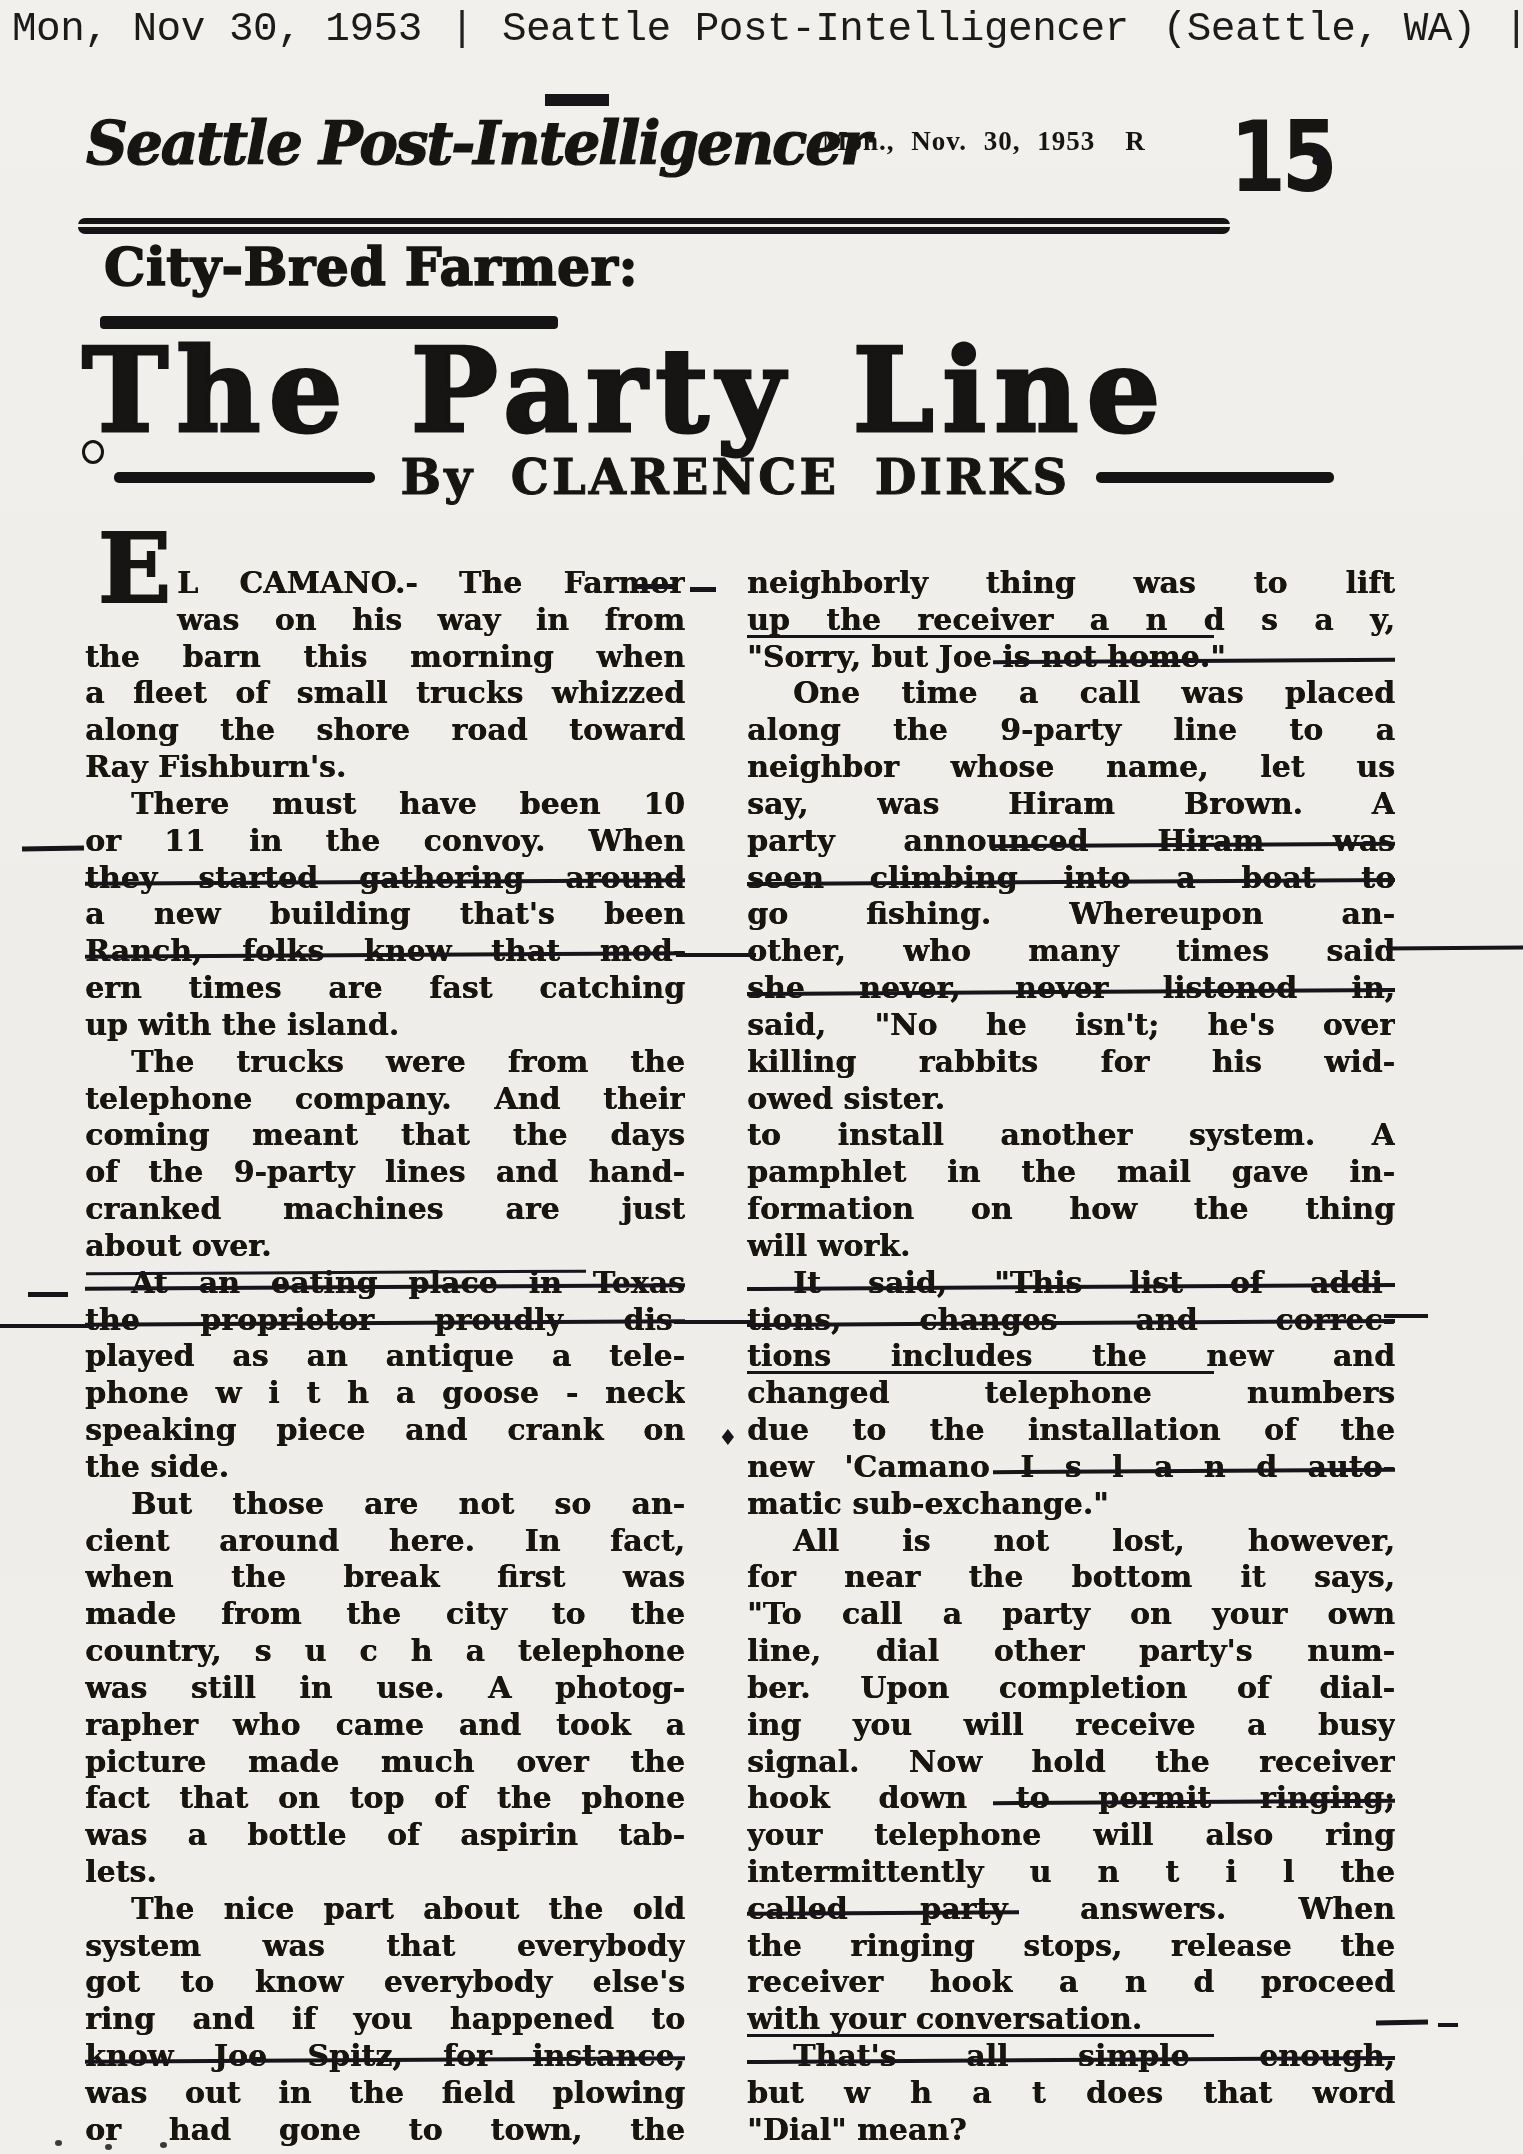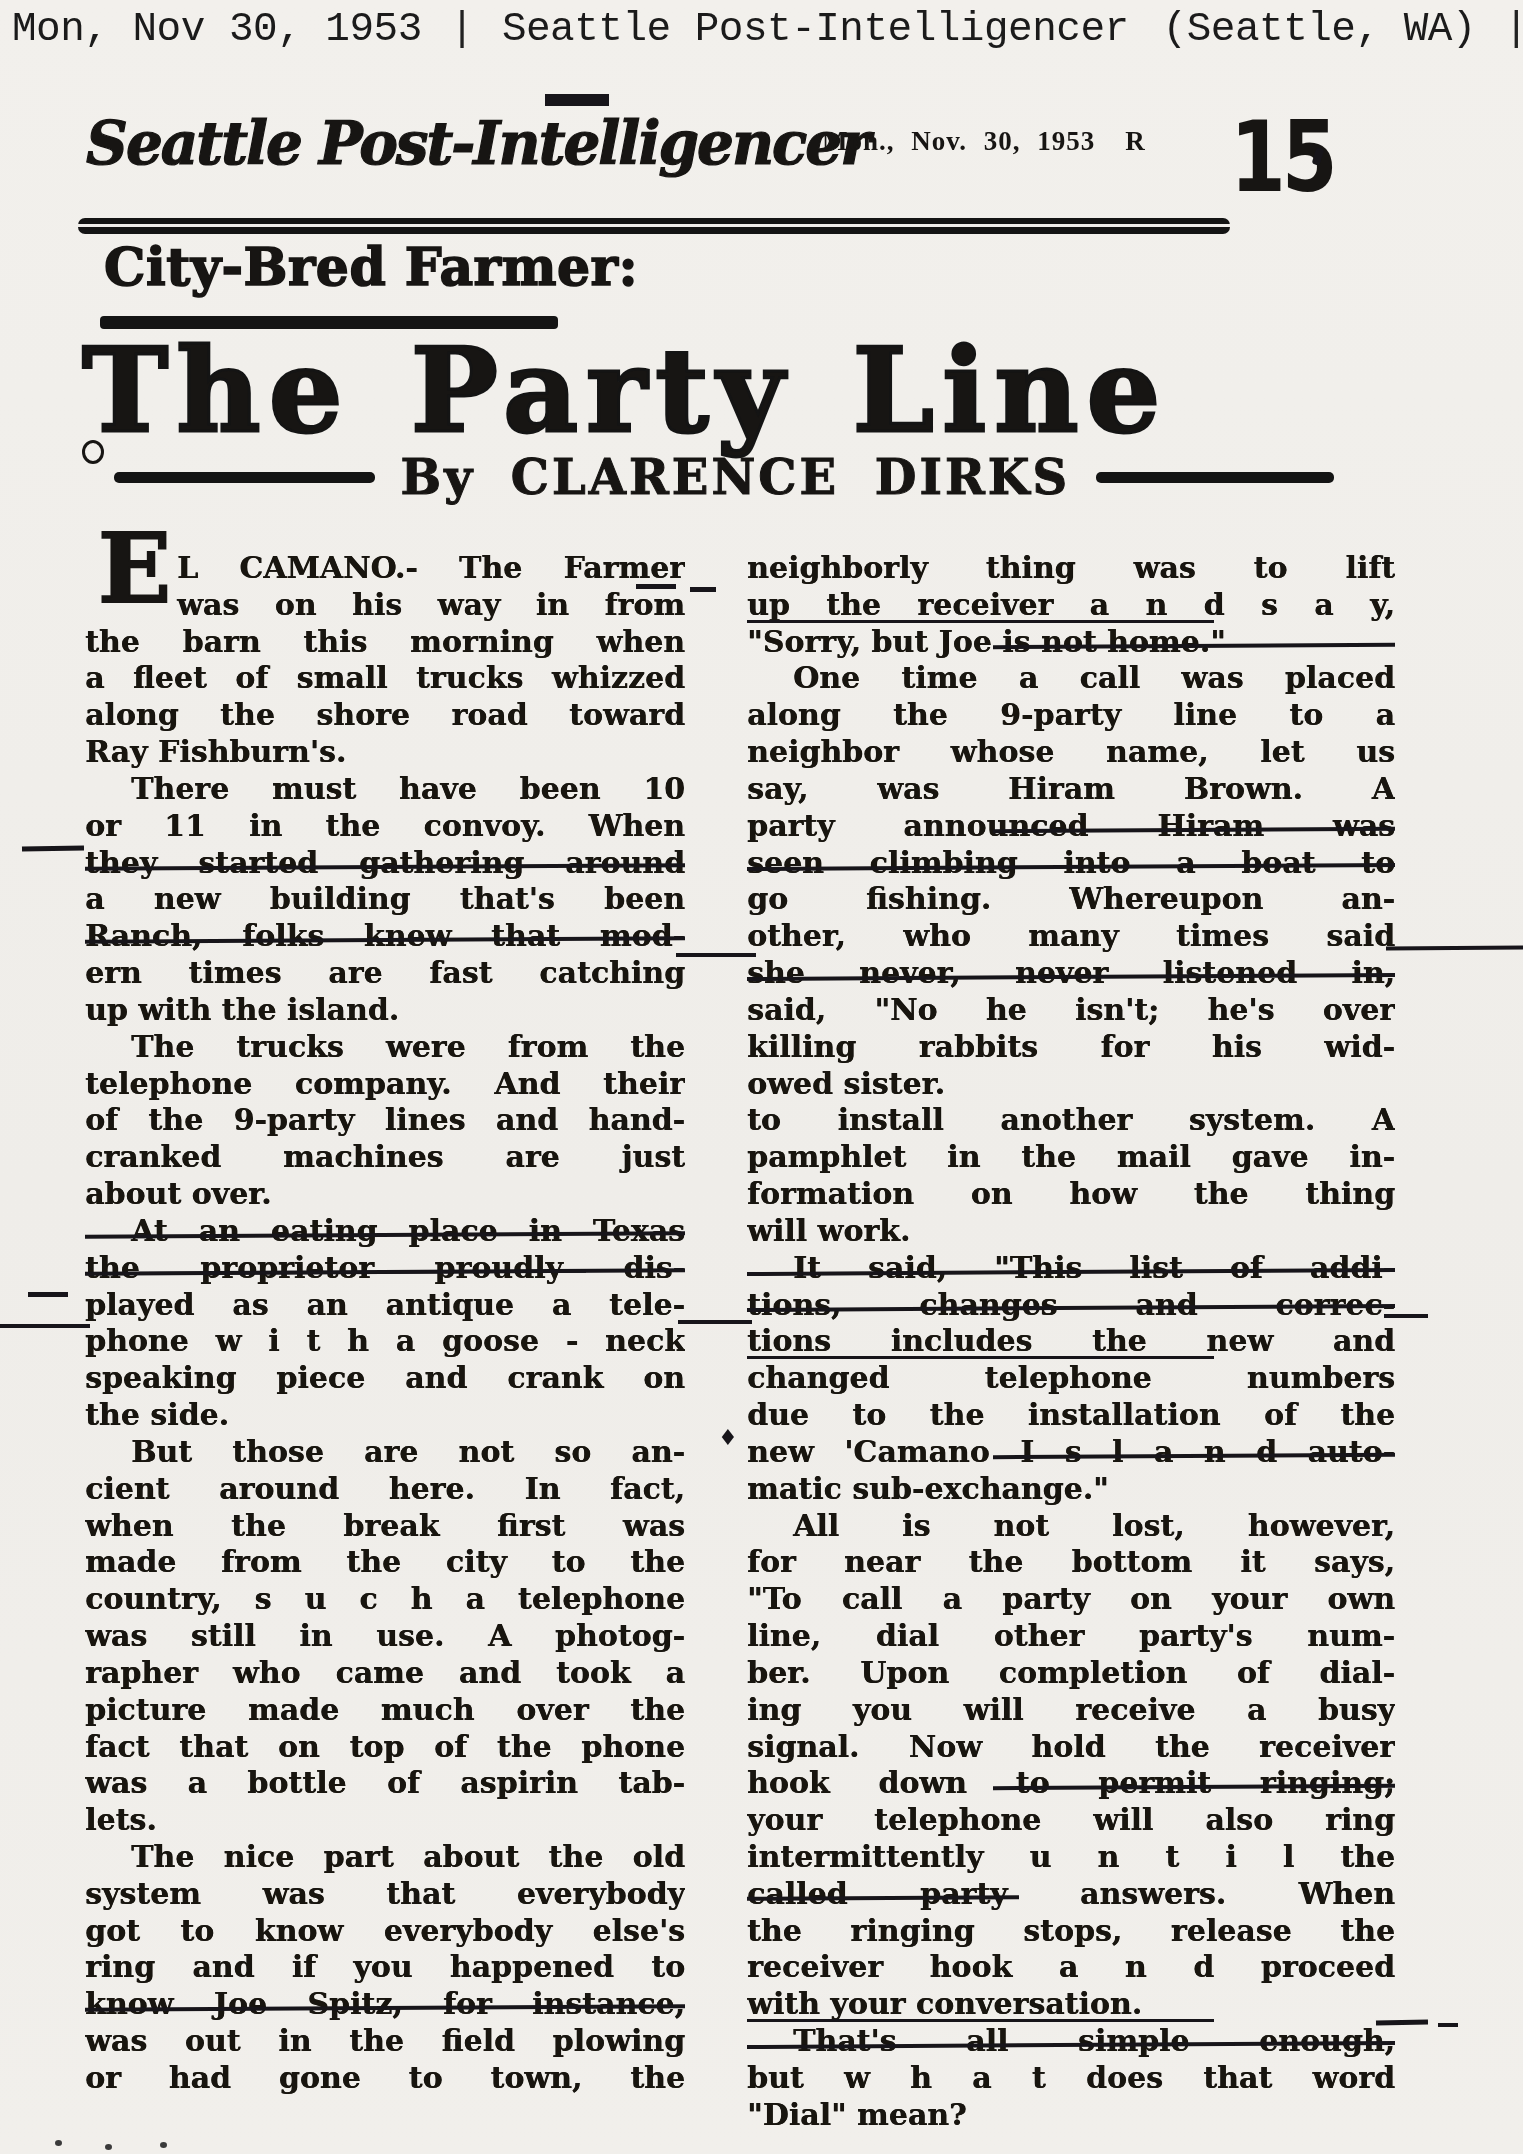--- a/index.html
+++ b/index.html
@@ -51,21 +51,21 @@
   }
   .byline-row{position:absolute;top:448px;left:84px;width:1250px;height:58px;display:flex;align-items:center;}
   .byline-bar{height:11px;background:#141414;border-radius:5px;}
   .bar-left{width:298px;margin-left:30px;}
   .bar-right{width:272px;}
   .byline-text{
     margin:0 26px;white-space:nowrap;font-size:48px;font-weight:bold;
     letter-spacing:3px;word-spacing:16px;-webkit-text-stroke:1px #171513;
   }
   
-  .columns{position:absolute;top:550px;left:85px;width:1310px;display:flex;}
+  .columns{position:absolute;top:565px;left:85px;width:1310px;display:flex;}
   .col-left{width:600px;margin-right:62px;}
   .col-right{width:648px;}
   .bodyline{
     position:relative;height:36.84px;line-height:36.84px;overflow:hidden;
     font-size:30px;font-weight:bold;color:#18150f;
     text-align:justify;text-align-last:justify;
     text-shadow:0.4px 0 0 currentColor;
   }
   .indent{padding-left:46px;}
   .dropline{padding-left:92px;}
@@ -125,20 +125,21 @@
       <div class="bodyline endline">Ray Fishburn's.</div>
       <div class="bodyline indent">There must have been 10</div>
       <div class="bodyline">or 11 in the convoy. When</div>
       <div class="bodyline strike-full">they started gathering around</div>
       <div class="bodyline">a new building that's been</div>
       <div class="bodyline strike-full">Ranch, folks knew that mod-</div>
       <div class="bodyline">ern times are fast catching</div>
       <div class="bodyline endline">up with the island.</div>
       <div class="bodyline indent">The trucks were from the</div>
       <div class="bodyline">telephone company. And their</div>
+      <div class="bodyline">coming meant that the days</div>
       <div class="bodyline">of the 9-party lines and hand-</div>
       <div class="bodyline">cranked machines are just</div>
       <div class="bodyline endline">about over.</div>
       <div class="bodyline indent strike-full">At an eating place in Texas</div>
       <div class="bodyline strike-full">the proprietor proudly dis-</div>
       <div class="bodyline">played as an antique a tele-</div>
       <div class="bodyline">phone w i t h a goose - neck</div>
       <div class="bodyline">speaking piece and crank on</div>
       <div class="bodyline endline">the side.</div>
       <div class="bodyline indent">But those are not so an-</div>

